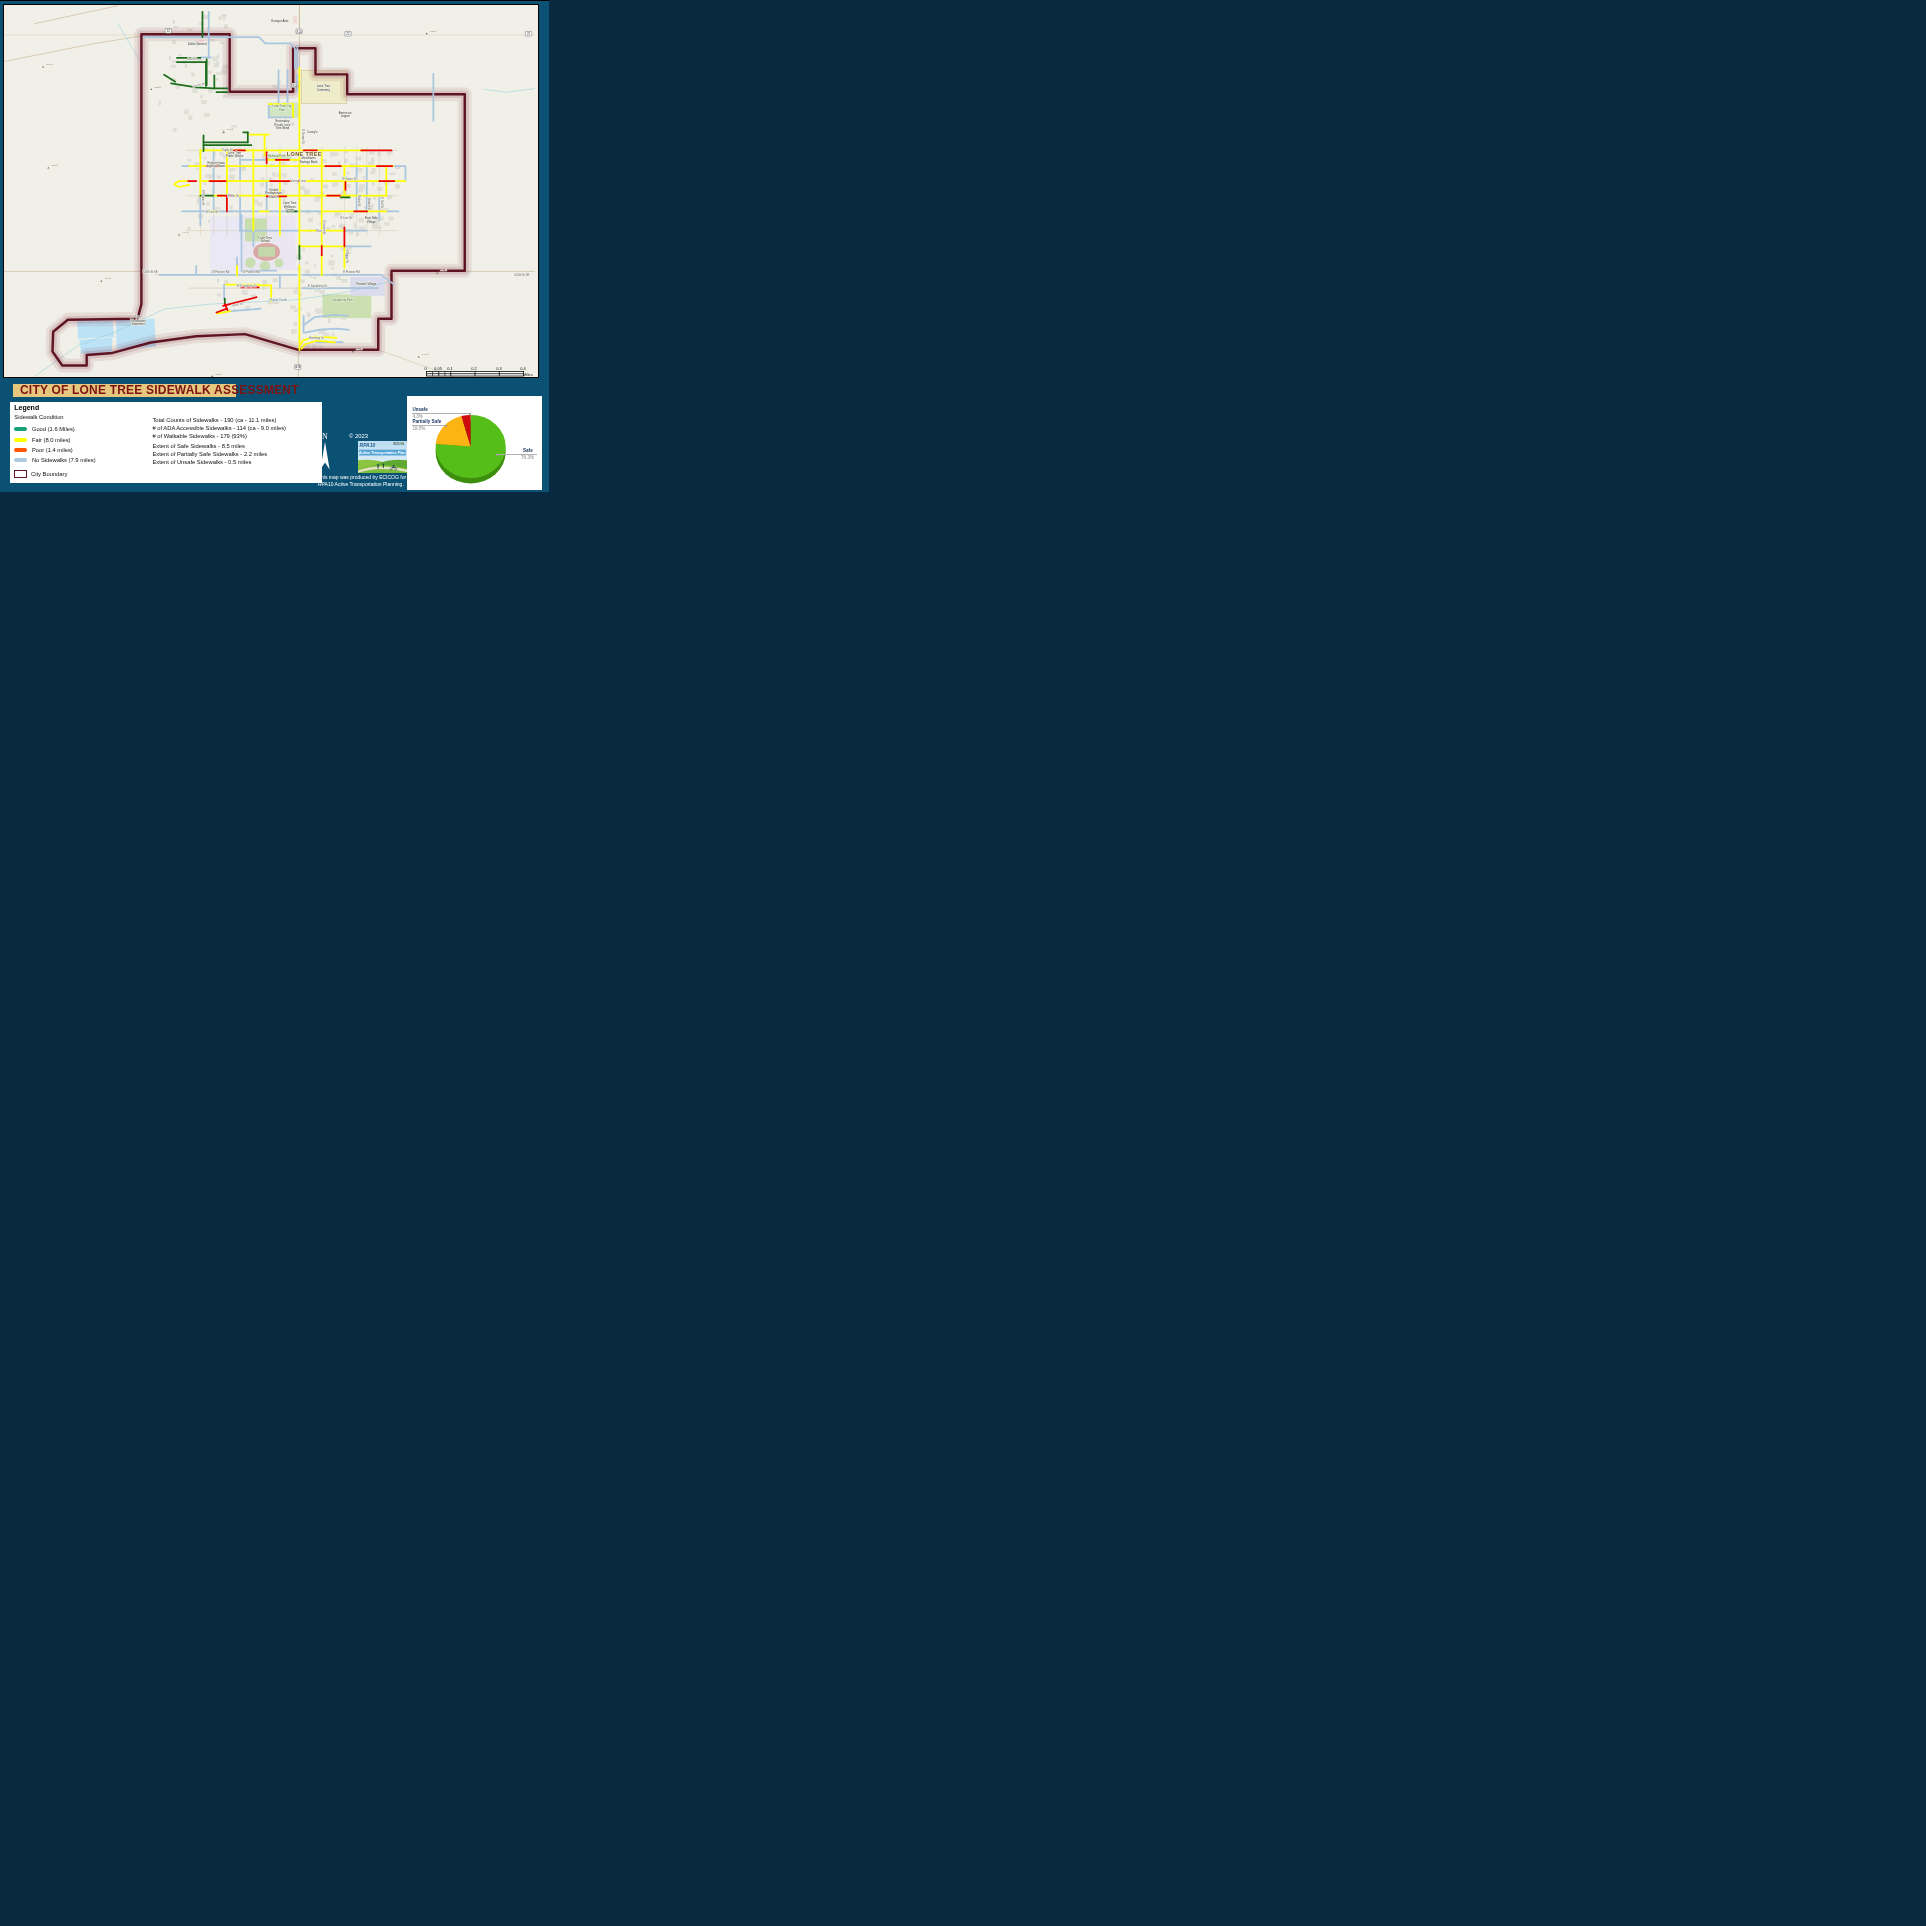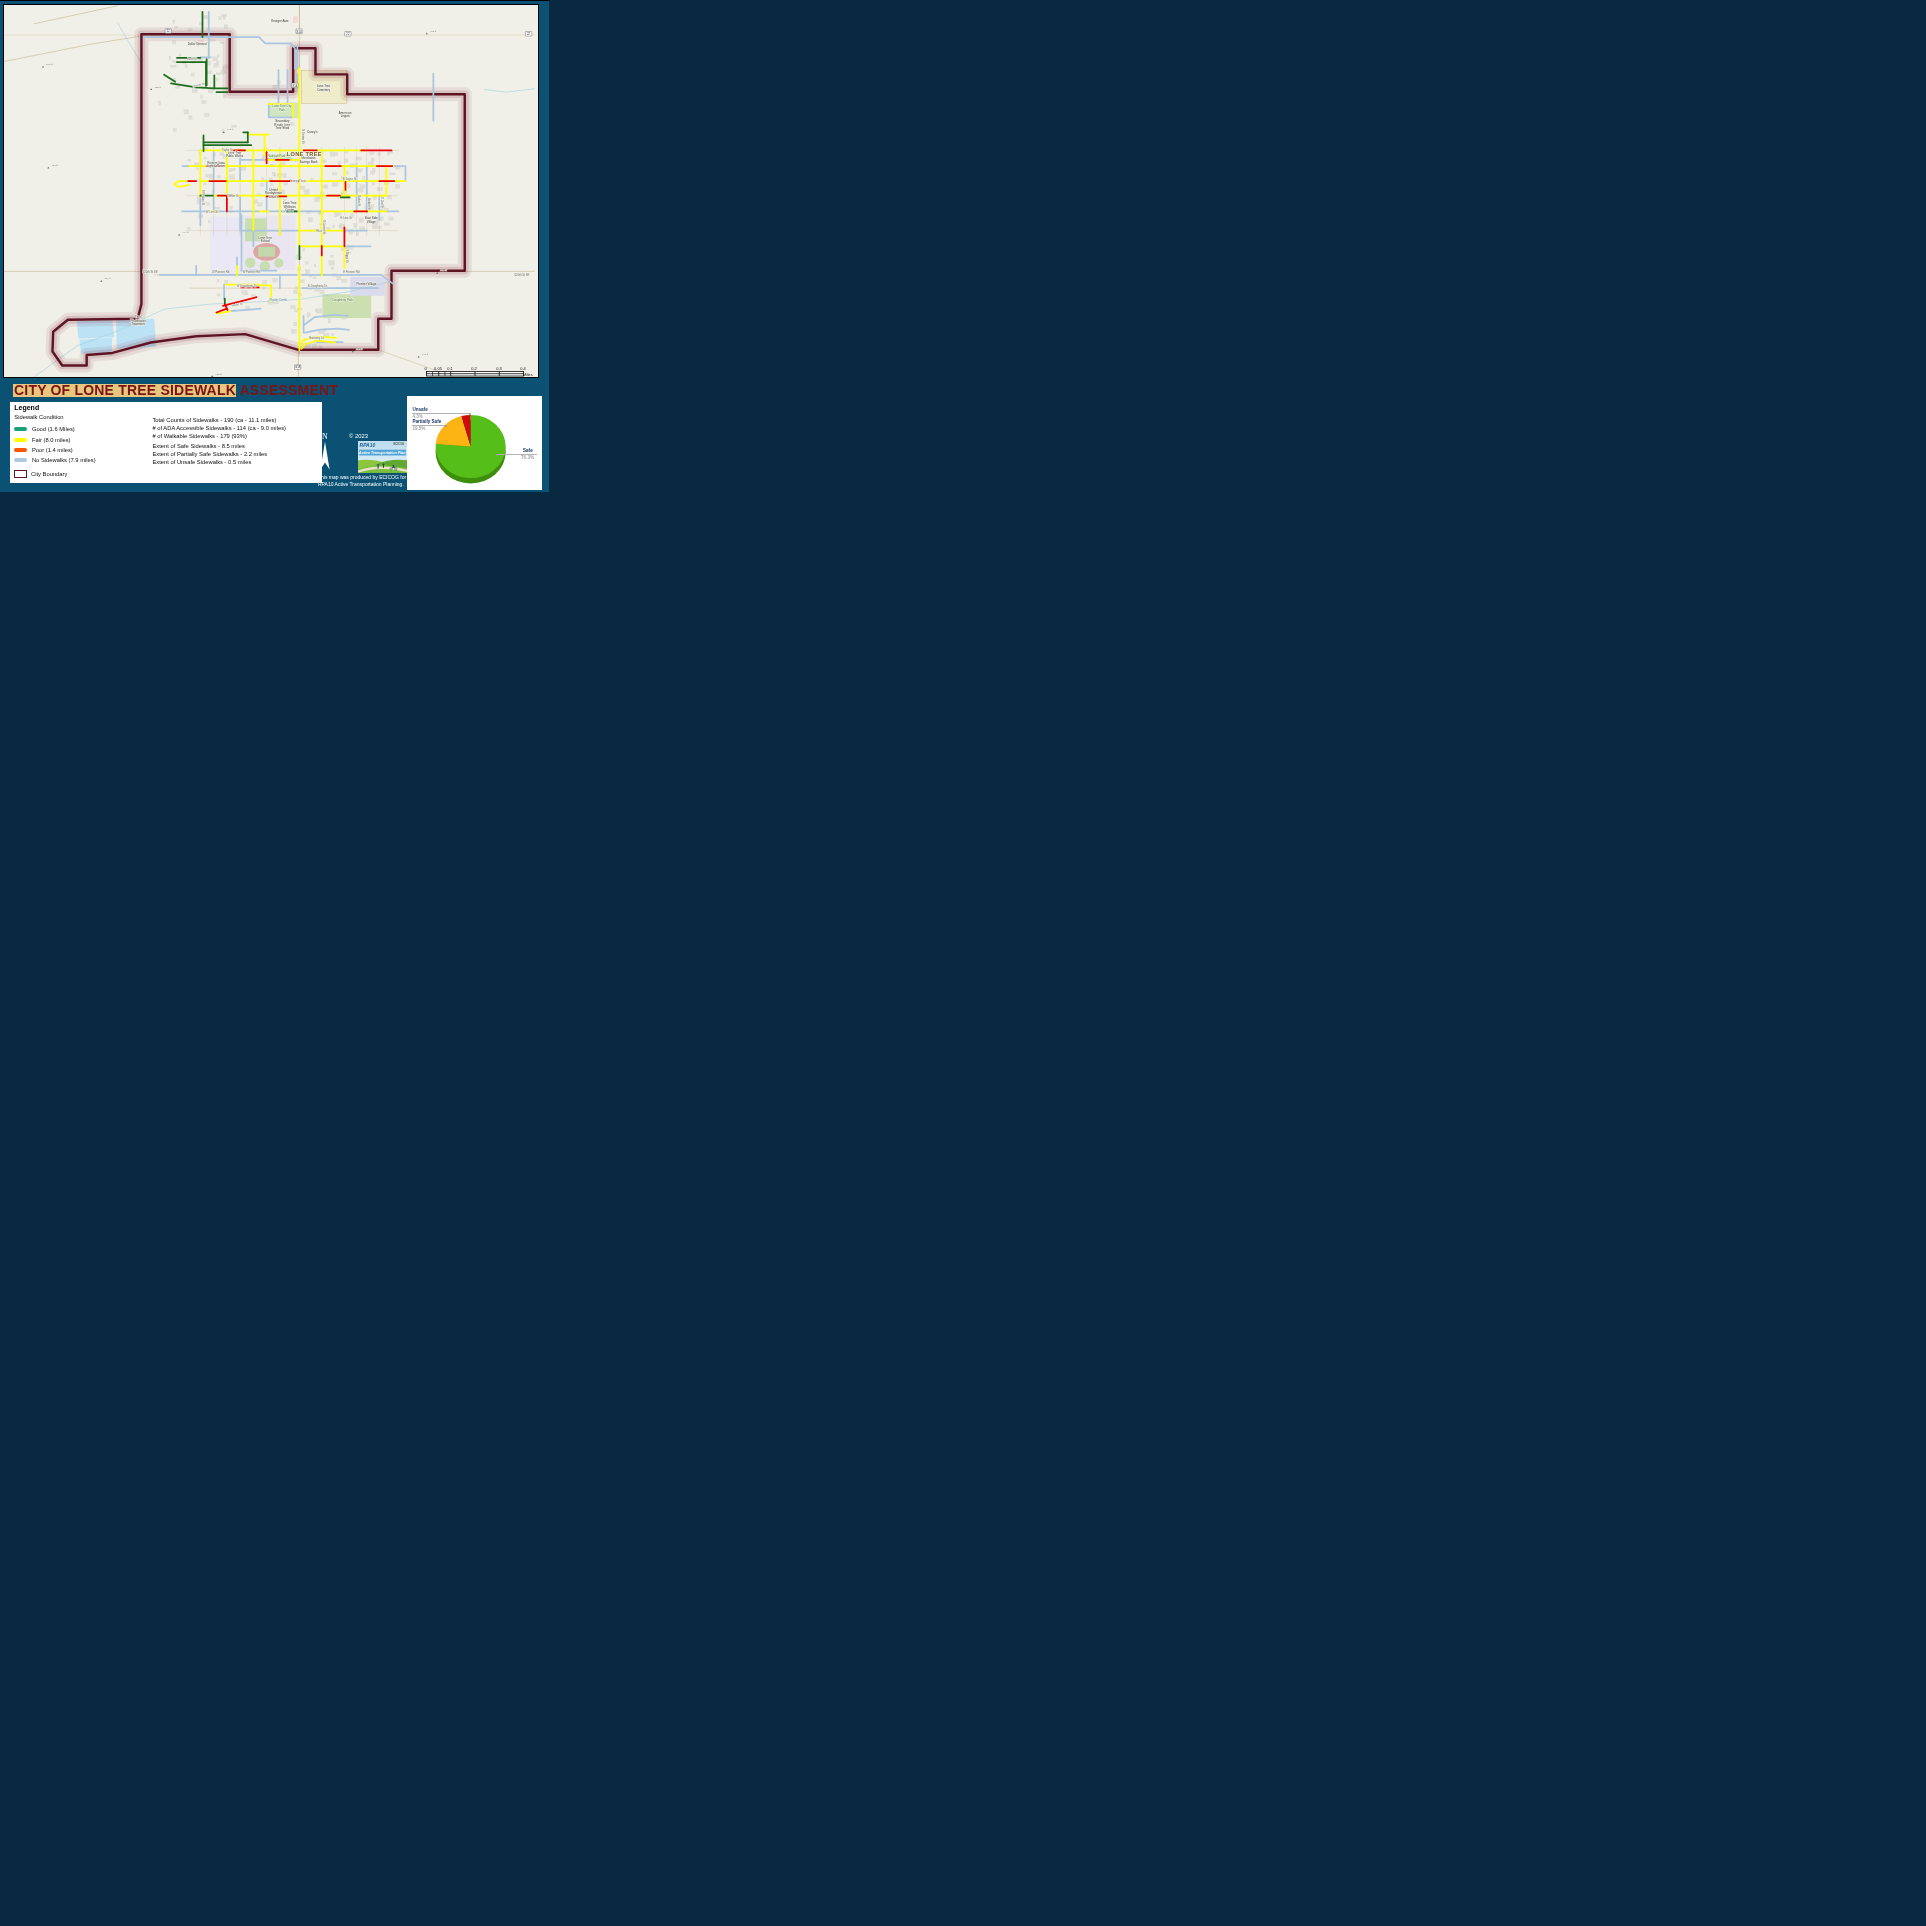--- a/index.html
+++ b/index.html
@@ -1,21 +1,21 @@
 <!DOCTYPE html>
 <html style="font-size:6.2px"><head>
 <meta charset="utf-8">
 <style>
   html,body{margin:0;padding:0;background:#08293f;}
   #page{position:relative;width:549px;height:491px;background:#0A5174;border-top:1.2px solid #000;overflow:hidden;
         font-family:"Liberation Sans", sans-serif;}
   #map-panel{position:absolute;left:3.1px;top:2.7px;width:536px;height:374px;background:#F1F0E8;border:0.8px solid #000;box-sizing:border-box;}
   #map-svg{width:100%;height:100%;display:block;}
   #title-bar{position:absolute;left:13px;top:383px;width:223px;height:12.7px;background:#E7C77E;display:flex;align-items:center;}
-  #title-bar span{font-size:14px;font-weight:bold;color:#7D1312;letter-spacing:0.2px;padding-left:1px;white-space:nowrap;}
+  #title-bar span{font-size:12px;font-weight:bold;color:#7D1312;letter-spacing:0.2px;padding-left:7px;white-space:nowrap;}
   #legend-panel{position:absolute;left:10.4px;top:401px;width:312px;height:81px;background:#FFFFFF;}
   .lg-head{position:absolute;left:3.9px;top:2.3px;font-size:7px;font-weight:bold;color:#000;}
   .lg-sub{position:absolute;left:3.9px;top:12.3px;font-size:5.8px;color:#111;}
   .lg-item{position:absolute;left:3.9px;display:flex;align-items:center;height:7.7px;}
   .lg-swatch{width:13px;height:3.5px;border-radius:1.9px;margin-right:4.6px;}
   .lg-boundary{width:10.8px;height:6.2px;background:#fff;border:1.9px solid #5E1423;margin-right:3.9px;}
   .lg-label{font-size:5.8px;color:#111;}
   .stats{position:absolute;left:142px;top:14px;width:166px;font-size:5.8px;color:#111;line-height:8px;}
   .stats .gap{height:2.3px;}
   #scalebar{position:absolute;left:424px;top:365px;width:116px;height:14px;}

